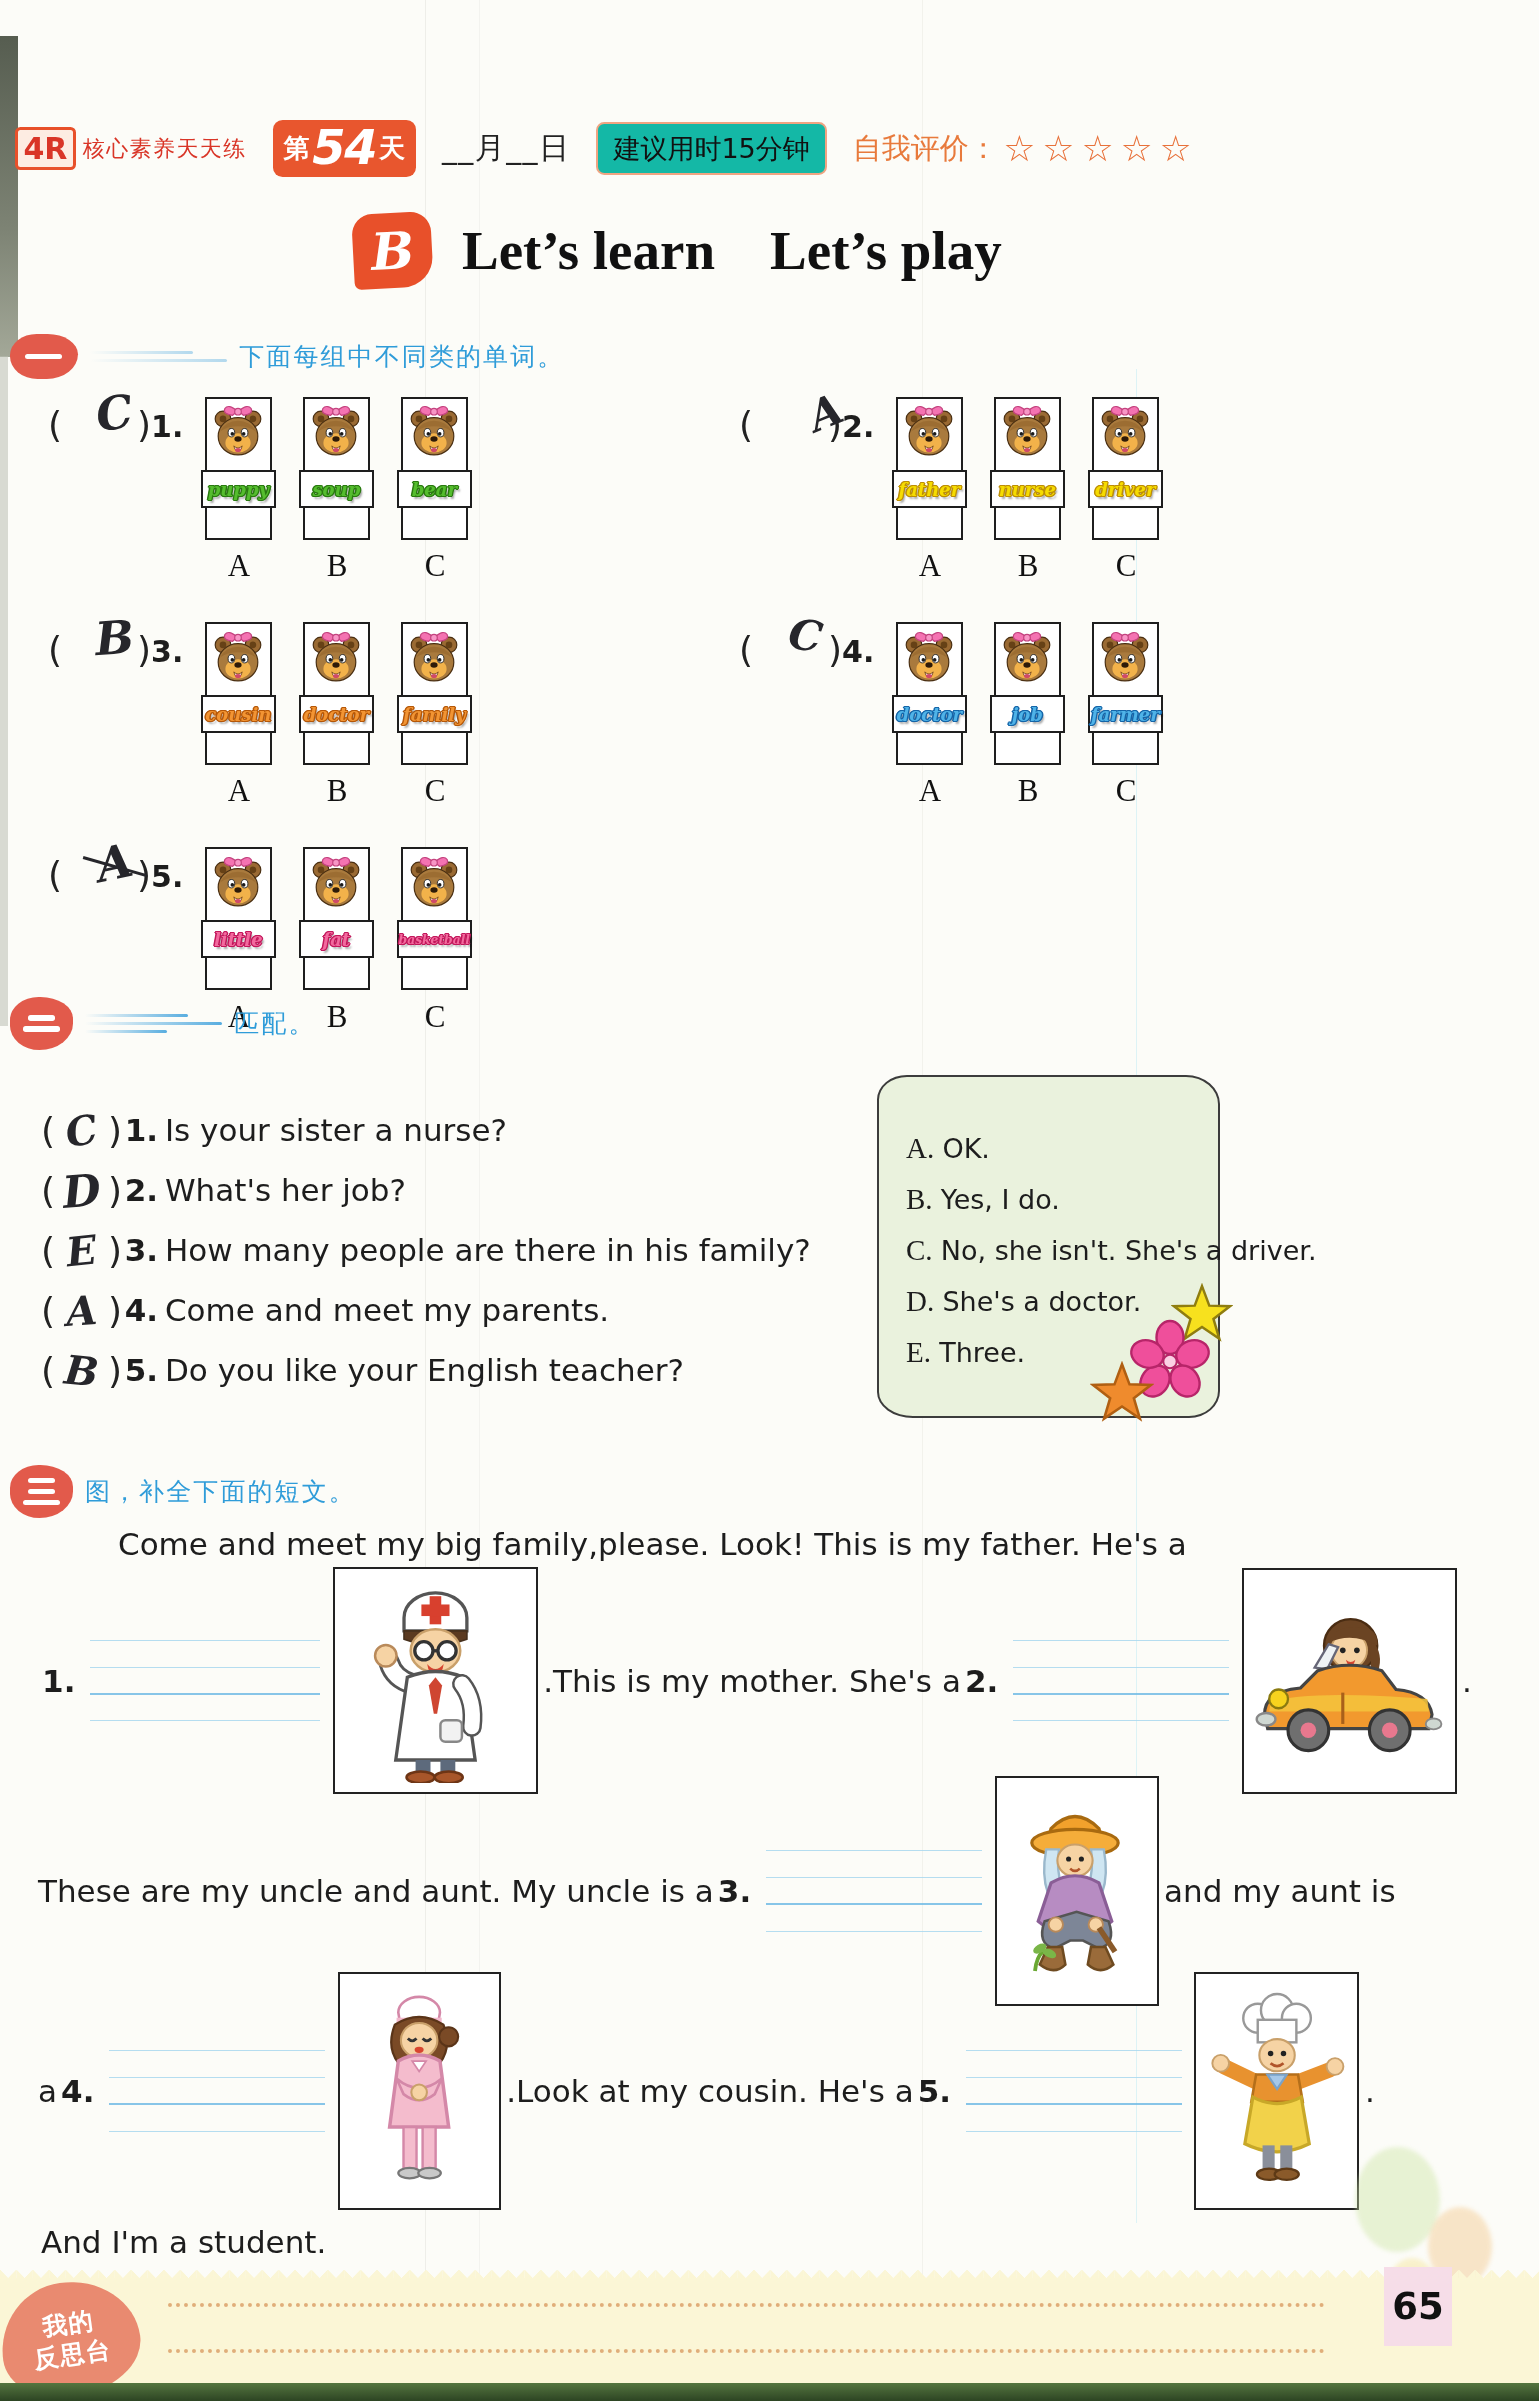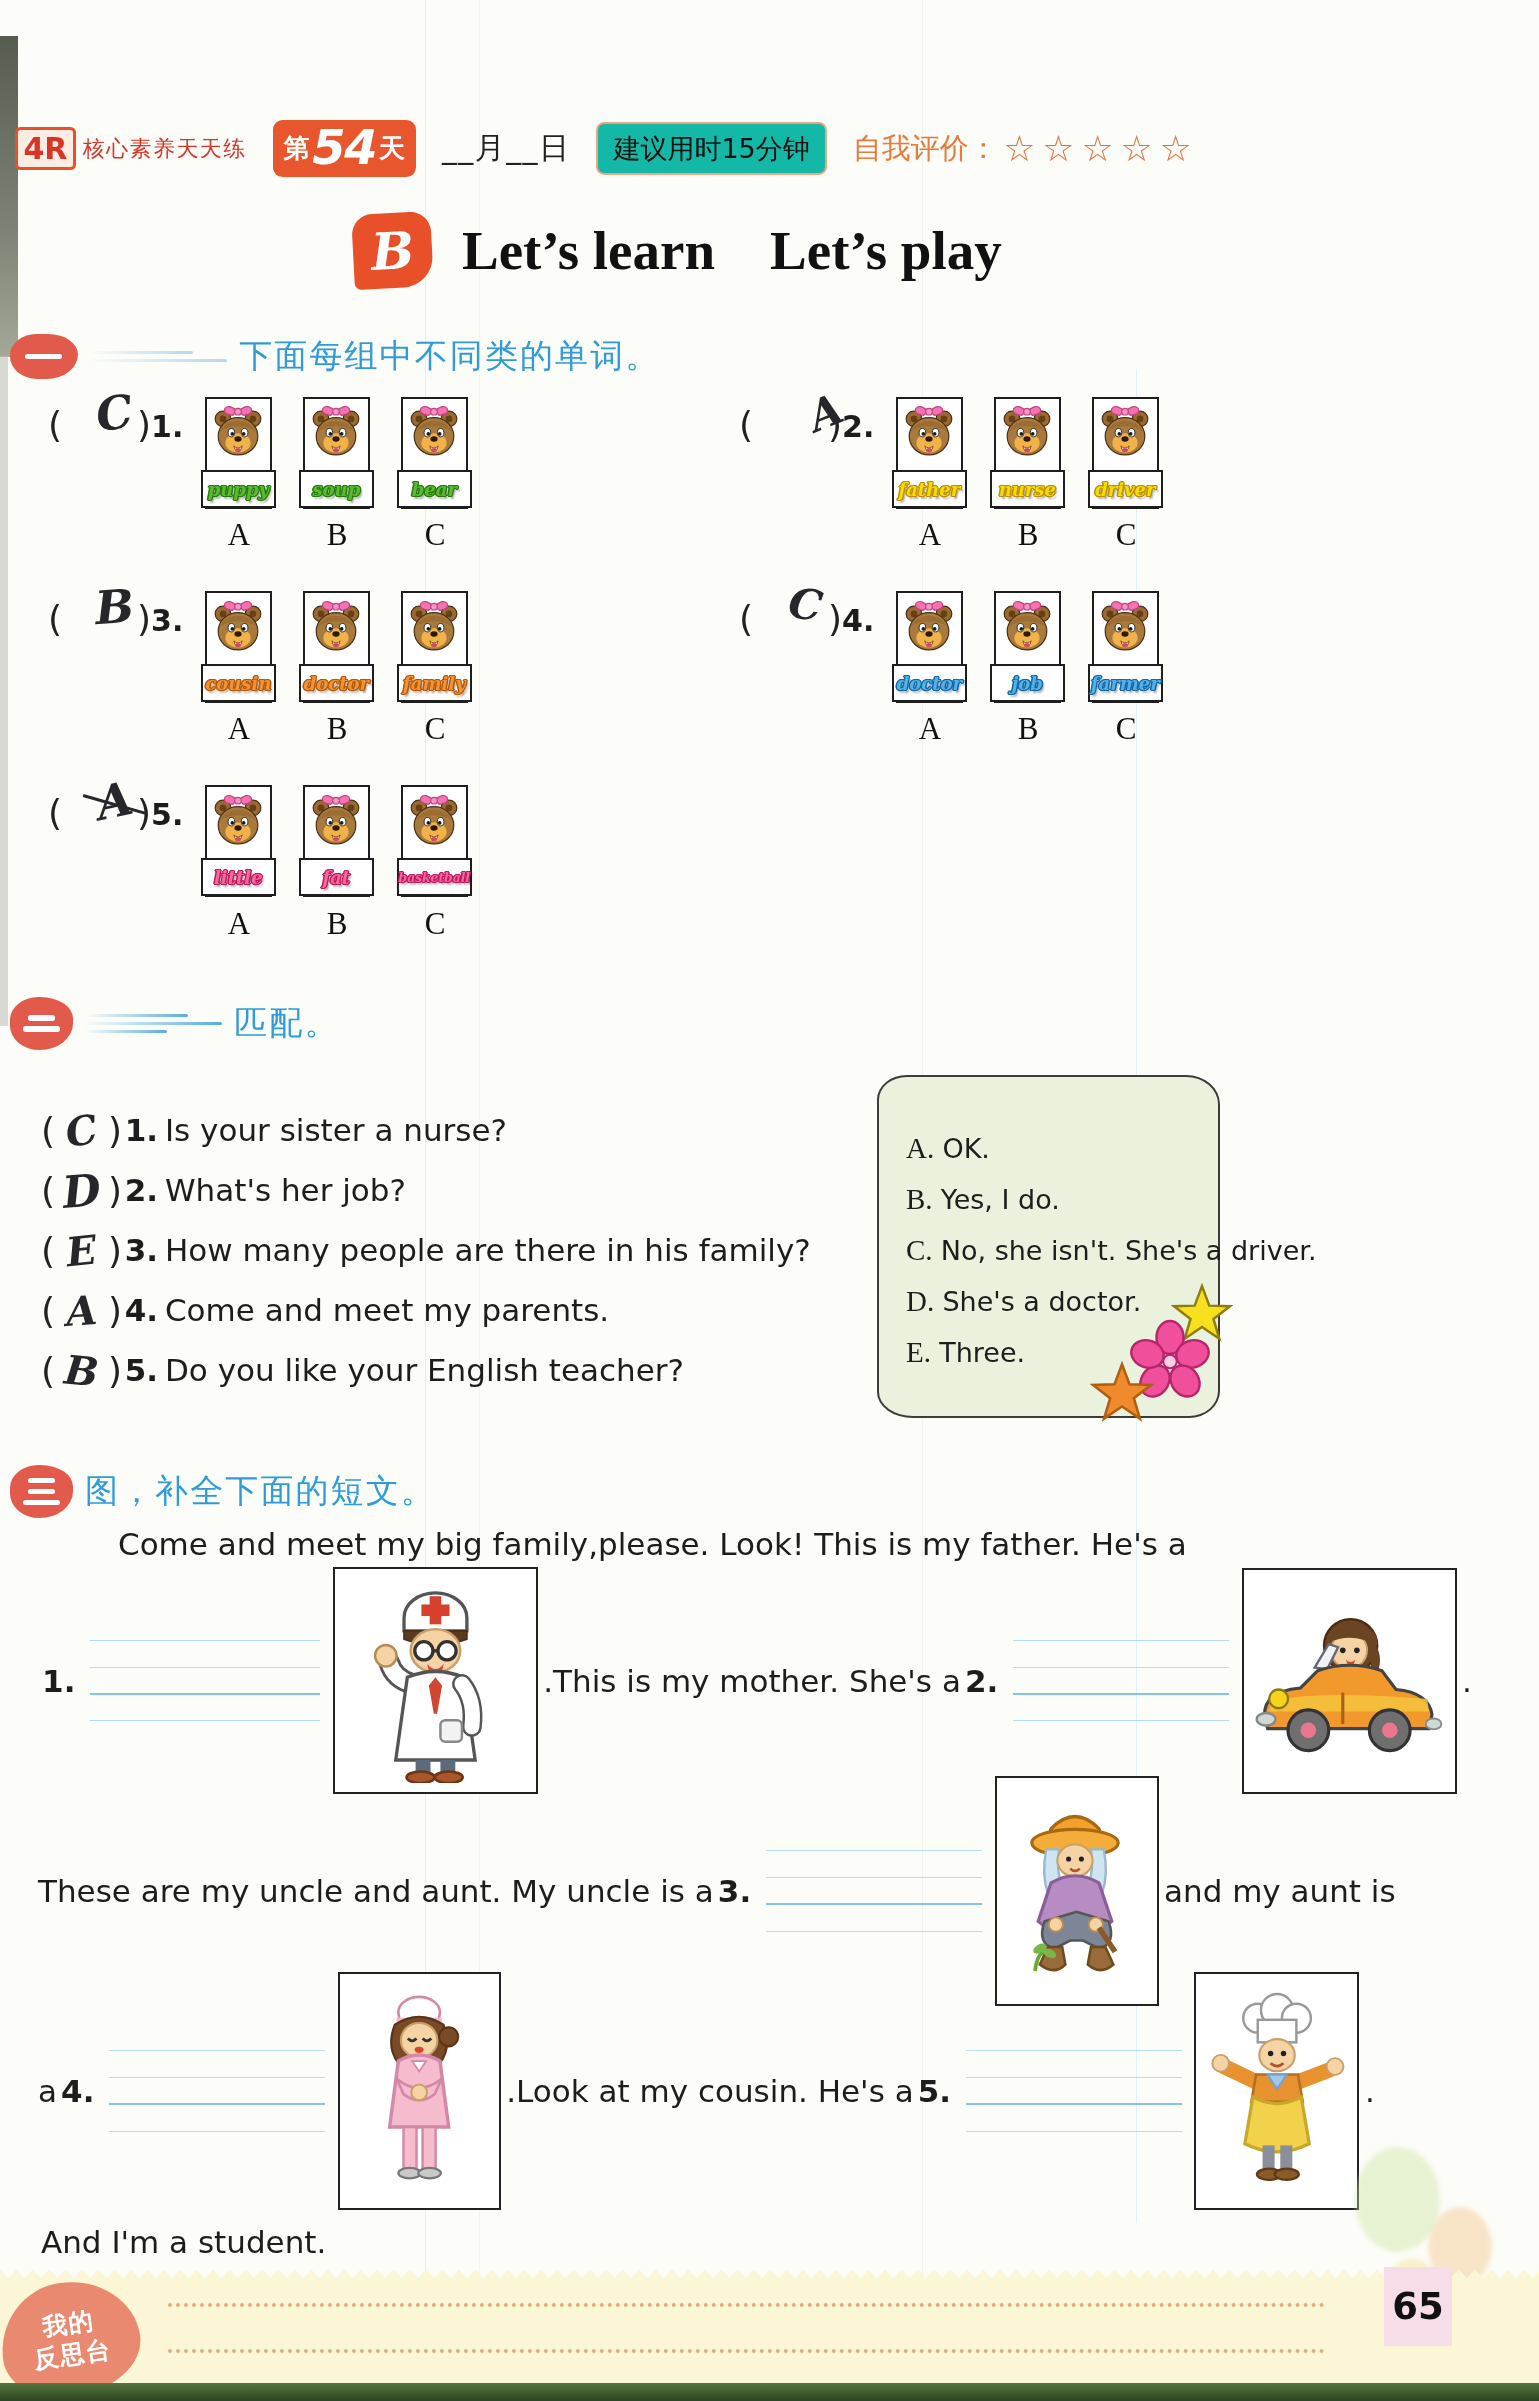--- a/index.html
+++ b/index.html
@@ -41,40 +41,40 @@
   .sh1{top:334px;} .sh2{top:997px;} .sh3{top:1465px;}
   .sec-badge{width:68px;height:45px;background:#e25a4b;border-radius:29px 33px 34px 30px/23px 22px 27px 24.6px;
     display:flex;flex-direction:column;align-items:center;justify-content:center;gap:5.5px;flex:none;}
   .sec-badge.tall{height:53px;width:63px;}
   .sec-badge .bar{width:37px;height:5.5px;background:#fff;border-radius:2.7px;}
   .sec-badge .bar.short{width:27px;}
   .streaks{width:137px;flex:none;}
   .streaks div{height:3.4px;border-radius:2.1px;margin:4.8px 0;background:linear-gradient(90deg,rgba(126,194,232,0),#58ade0);}
   .streaks .s1{width:103px;} .streaks .s2{width:137px;} .streaks .s3{width:82px;}
   .streaks.faint div{opacity:.45;}
-  .sec-instr{color:#2f9cd9;font-size:33px;letter-spacing:2.1px;text-align:center;}
+  .sec-instr{color:#2f9cd9;font-size:25px;letter-spacing:2.1px;text-align:center;}
 
   
   .groups{position:absolute;top:397px;left:48px;width:1429px;display:grid;
     grid-template-columns:691px 691px;row-gap:38px;}
   .group{display:flex;align-items:flex-start;}
   .bracket{position:relative;width:157px;flex:none;font-size:31px;padding-top:6.8px;white-space:nowrap;}
   .paren{font-size:36px;color:#222;}
   .gnum{font-weight:700;font-size:30px;}
   .g-hand{position:absolute;left:29px;top:-11px;width:75px;text-align:center;
     font-family:"DejaVu Serif",serif;font-style:italic;font-weight:700;color:#26262b;font-size:46px;}
   .hand-1{transform:rotate(-8deg);}
   .hand-2{transform:rotate(-22deg) translate(18px,9.6px);font-size:42px;}
   .hand-3{transform:rotate(-4deg);}
   .hand-4{transform:rotate(9deg);font-size:42px;}
   .hand-5{transform:rotate(-12deg);}
   .hand-5::after{content:"";position:absolute;left:4.1px;top:54%;width:66px;height:3.4px;background:#26262b;transform:rotate(28deg);}
   .cards{display:flex;gap:30px;}
   .cardwrap{width:68px;text-align:center;}
-  .bearcard{position:relative;width:67px;height:112px;border:2.1px solid #1e1e1e;background:#fff;text-align:right;}
+  .bearcard{position:relative;width:67px;height:143px;border:2.1px solid #1e1e1e;background:#fff;text-align:right;}
   .bearcard svg.bear{position:absolute;top:1.4px;left:1.4px;width:60px;height:63px;}
   .plate{position:absolute;left:-6.2px;top:71px;width:75px;height:38px;background:#fff;
     border:2.1px solid #1e1e1e;display:flex;align-items:center;justify-content:center;}
   .word{font-family:"DejaVu Serif",serif;font-style:italic;font-weight:700;white-space:nowrap;}
   .cletter{margin-top:8.2px;font-family:"Liberation Serif",serif;font-size:31px;color:#111;}
 
   
   .questions{position:absolute;top:1100px;left:41px;}
   .q{height:60px;display:flex;align-items:center;font-size:31px;white-space:nowrap;}
   .q .hand{width:53px;text-align:center;font-family:"DejaVu Serif",serif;font-style:italic;

